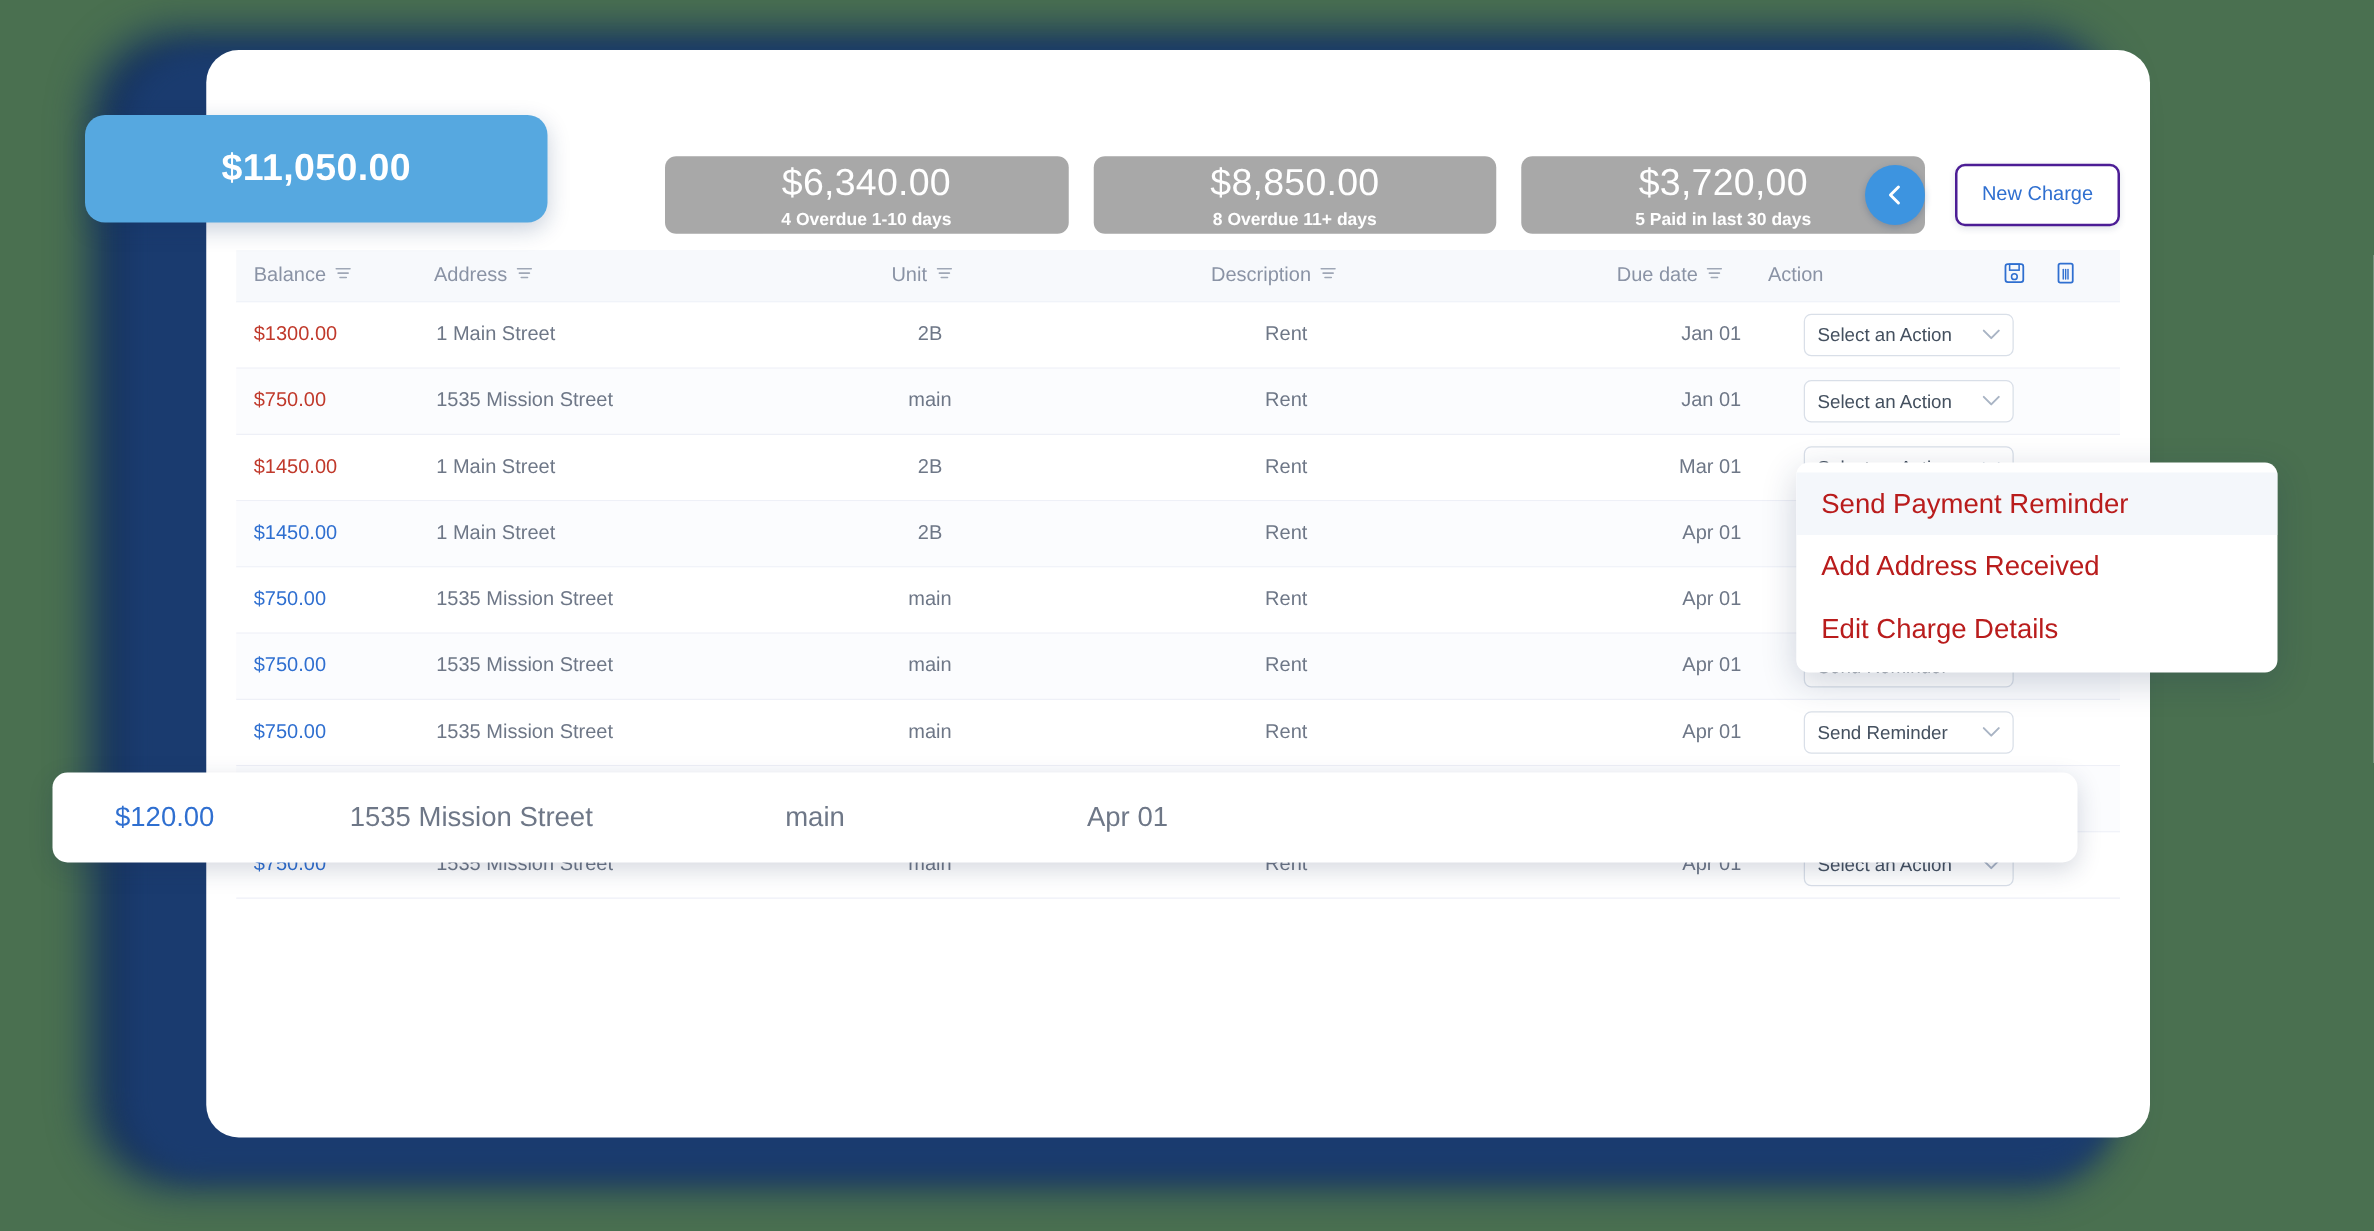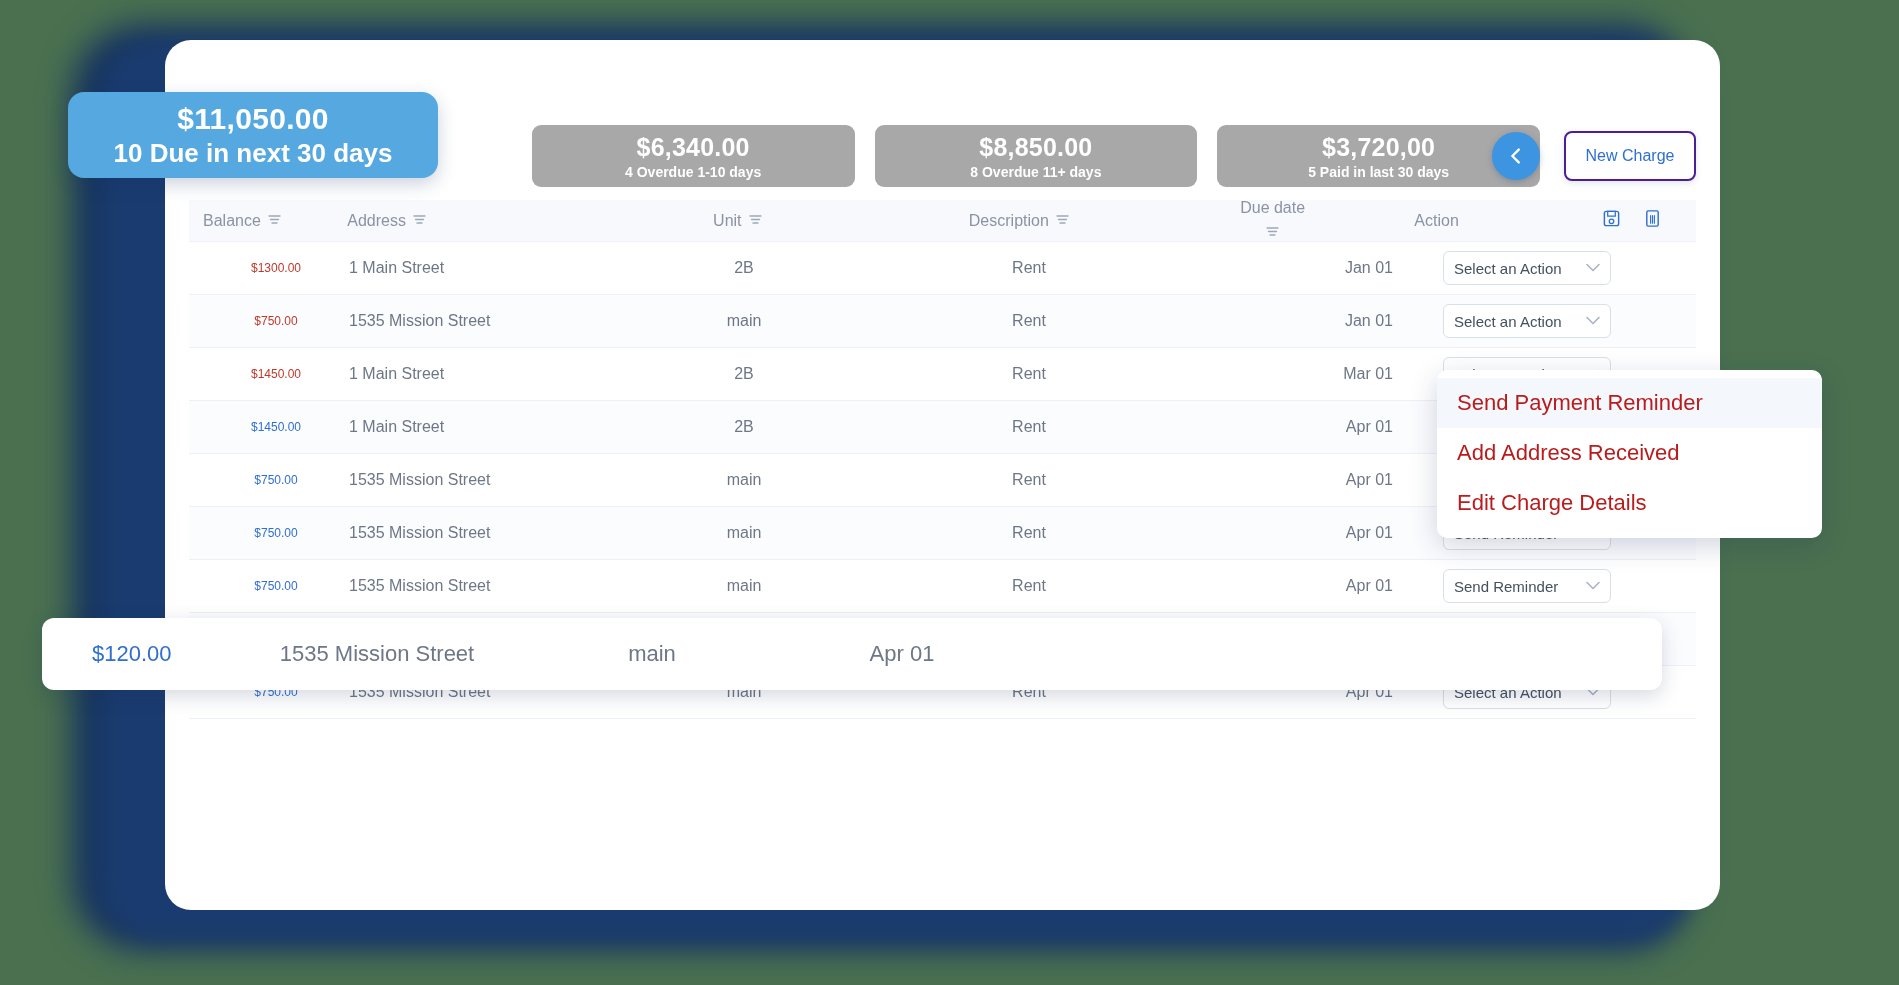--- a/index.html
+++ b/index.html
@@ -71,22 +71,22 @@
     border-radius: 9px;
     background: #a8a8a8;
     color: #ffffff;
     display: flex;
     flex-direction: column;
     align-items: center;
     justify-content: center;
     line-height: 1.2;
   }
   .stat-card .amount {
-    font-size: 25px;
-    font-weight: bold;
+    font-size: 30px;
+    font-weight: normal;
     letter-spacing: .2px;
   }
   .stat-card .sub {
     font-size: 14px;
     font-weight: bold;
     margin-top: 2px;
   }
   .stat-placeholder { visibility: hidden; }
 
   .new-charge-btn {
@@ -161,35 +161,35 @@
     font-size: 16px;
     border-bottom: 1px solid #eef1f7;
   }
   .thead .th { display: flex; align-items: center; gap: 7px; }
   .filter-ico { display: inline-block; opacity: .8; }
 
   .col-balance { width: 160px; padding-left: 14px; }
   .col-address { width: 260px; }
   .col-unit    { width: 270px; justify-content: center; }
   .col-desc    { width: 300px; justify-content: center; }
-  .col-due     { width: 250px; justify-content: flex-end; padding-right: 36px; flex-direction: column;}
+  .col-due     { width: 250px; justify-content: flex-end; padding-right: 36px;}
   .col-action  { width: 190px; }
   .col-icons   { flex: 1; display: flex; align-items: center; justify-content: flex-end; gap: 22px; padding-right: 34px; }
 
   .trow {
     display: flex;
     align-items: center;
     height: 53px;
     font-size: 16px;
     color: #6e7787;
     background: #ffffff;
     border-bottom: 1px solid #eef0f7;
   }
   .trow.alt { background: #fbfcfe; }
-  .trow .bal { font-size: 12px; text-align: center; }
+  .trow .bal { font-size: 16px; }
   .bal.red  { color: #c0392b; }
   .bal.blue { color: #2f6fd0; }
 
   .select {
     width: 168px;
     height: 34px;
     border: 1px solid #d9dfe8;
     border-radius: 6px;
     background: #ffffff;
     display: flex;
@@ -503,21 +503,20 @@
             </div>
           </div>
         </div>
       </div>
   </div>
 
 </div>
 
 <div class="stat-highlight">
   <div class="amount">$11,050.00</div>
-  <div class="sub">10 Due in next 30 days</div>
 </div>
 
 <div class="collapse-btn">
   <span>
     <svg width="22" height="22" viewBox="0 0 24 24">
         <polyline points="15,5 8,12 15,19" fill="none" stroke="#ffffff" stroke-width="2.6" stroke-linecap="round" stroke-linejoin="round"></polyline>
       </svg>
   </span>
 </div>
 

